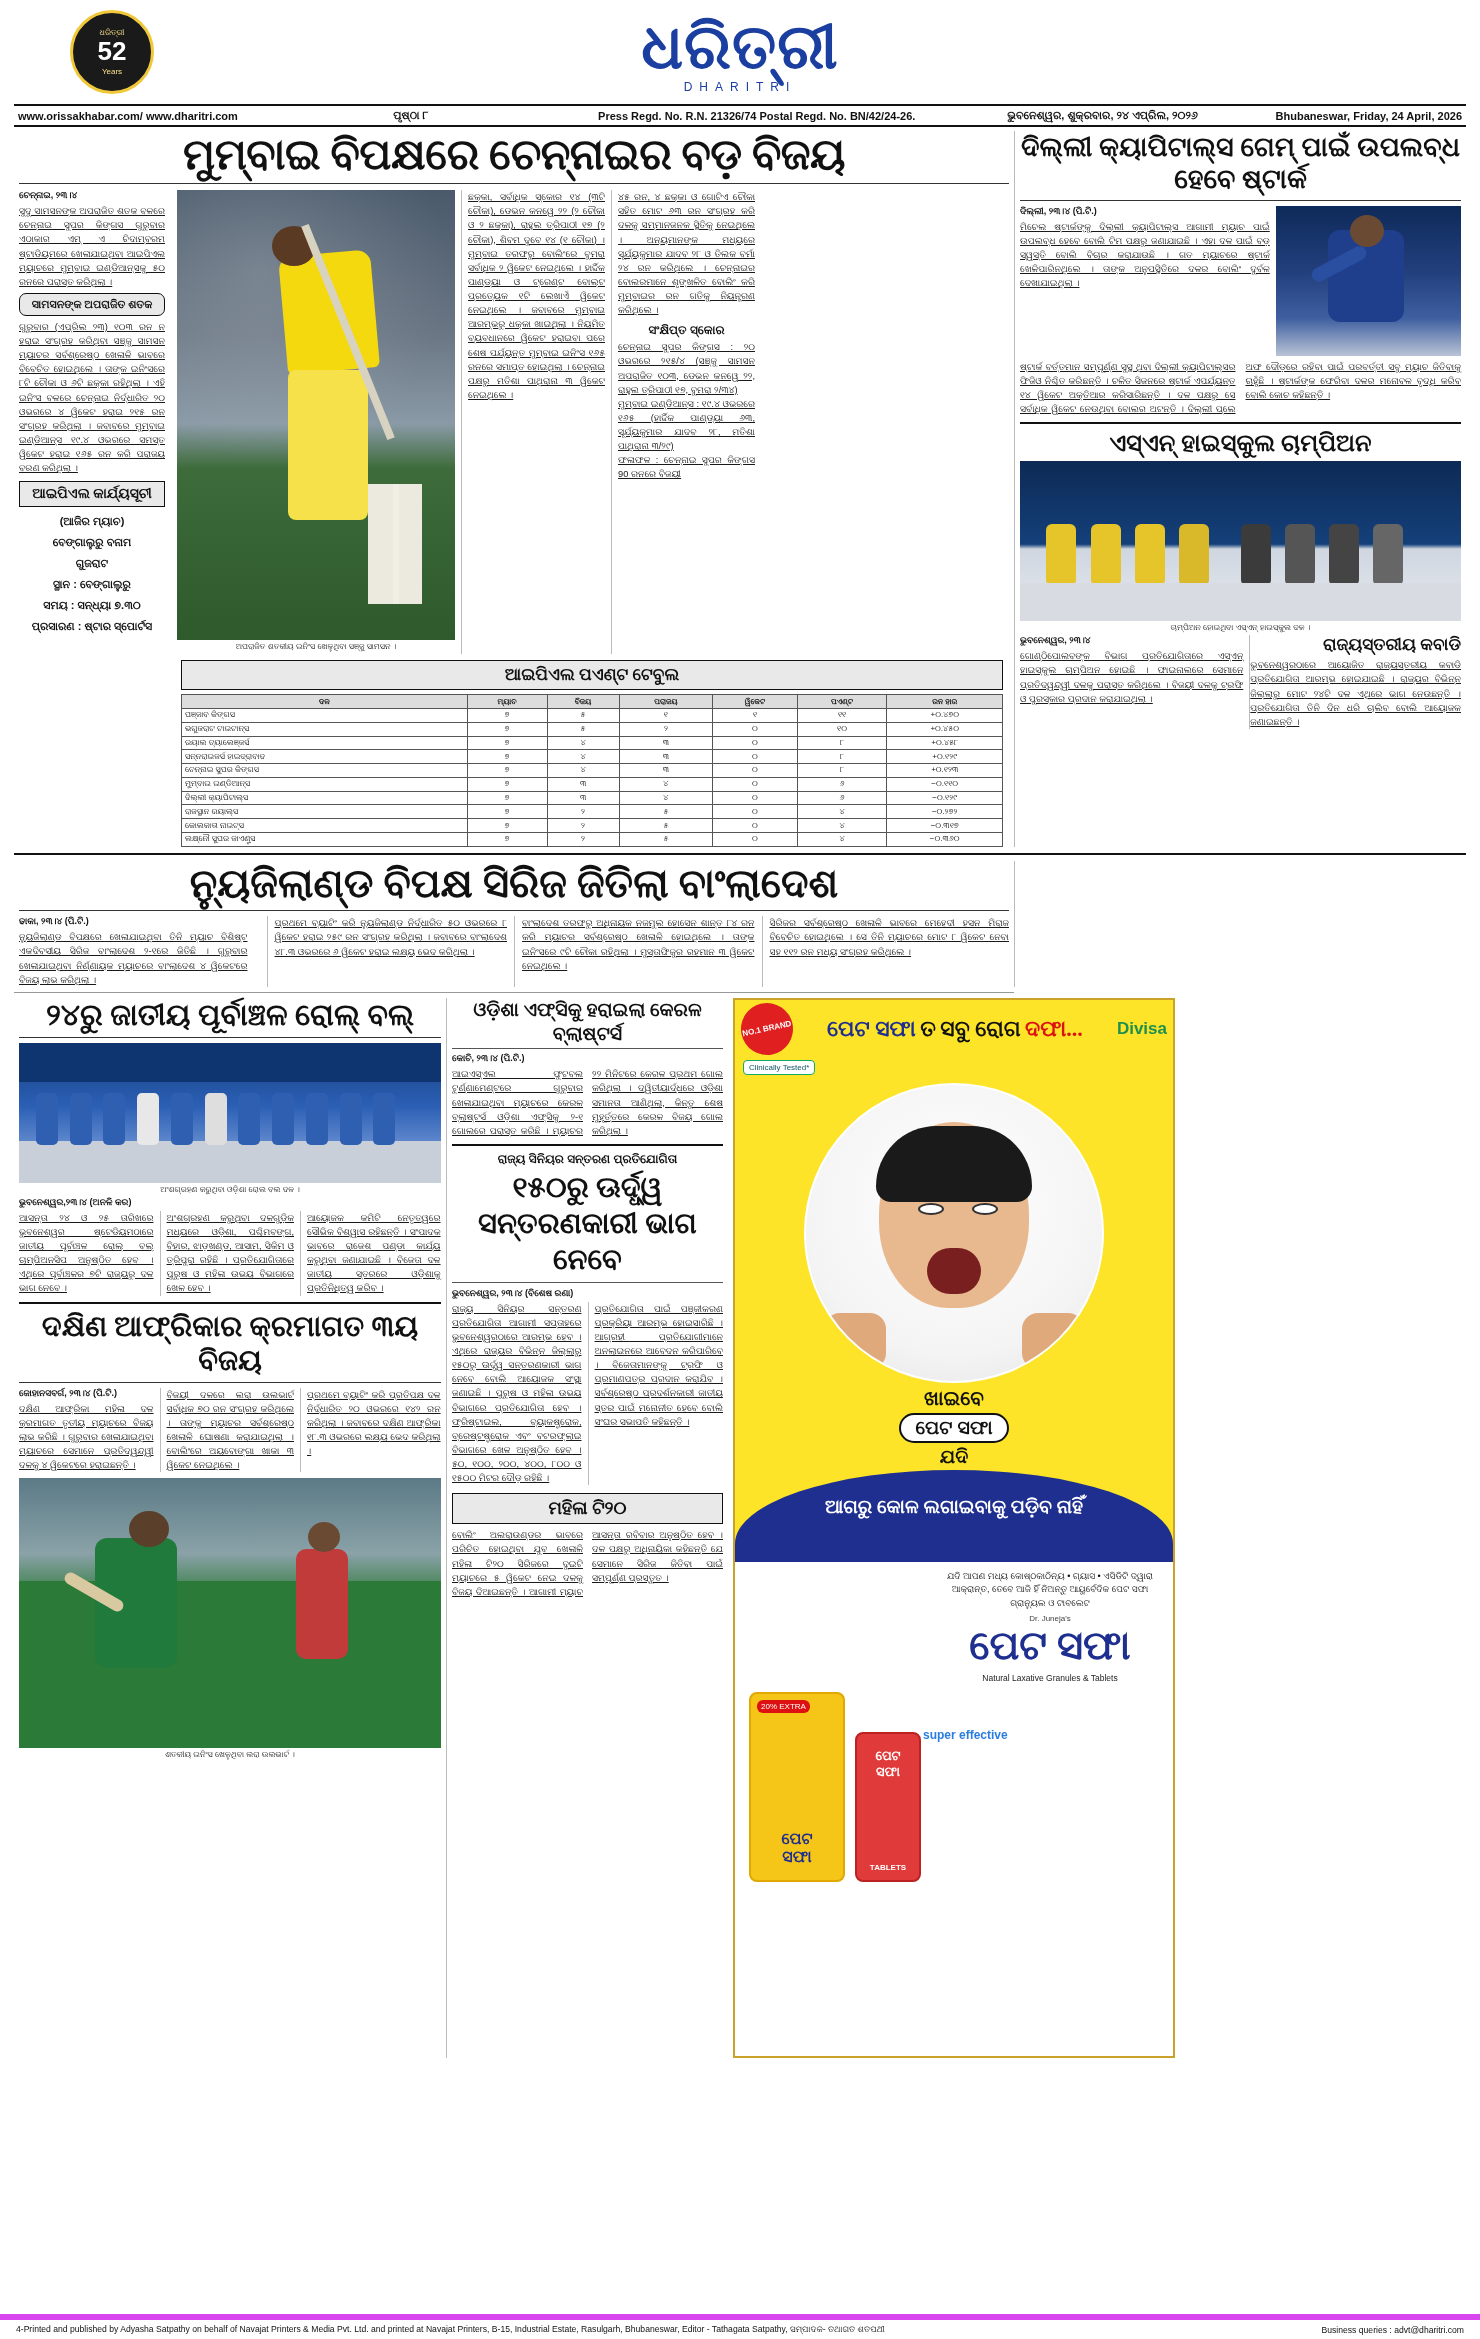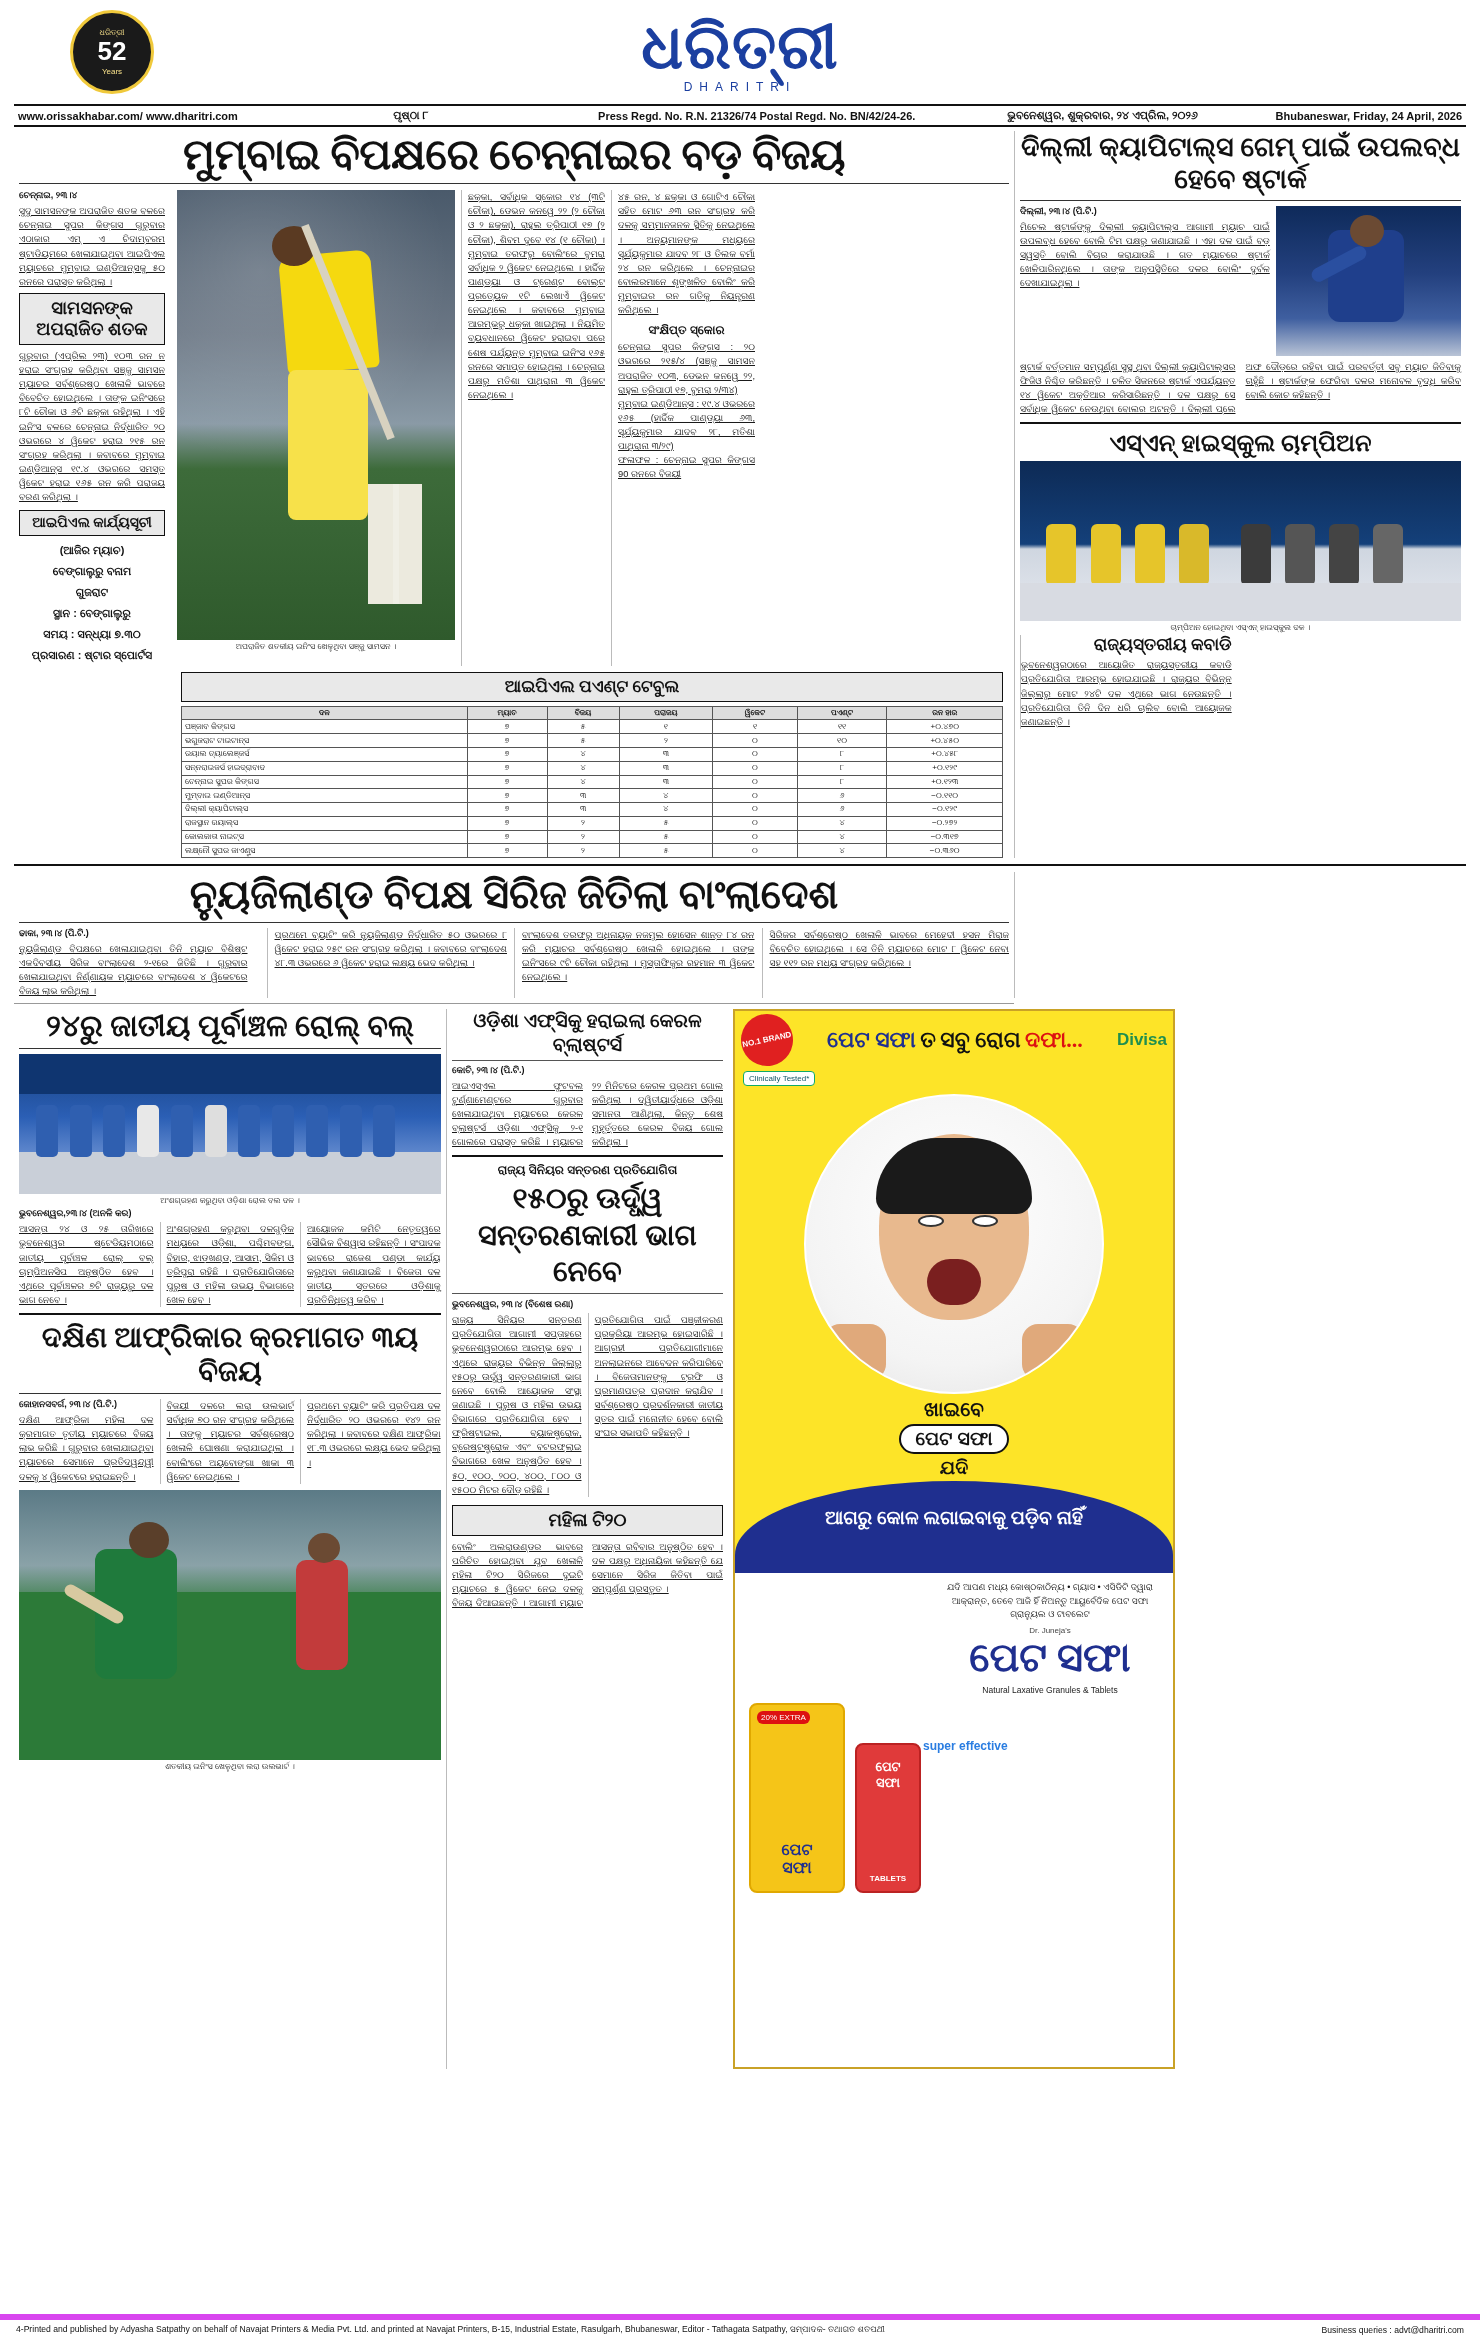--- a/index.html
+++ b/index.html
@@ -177,21 +177,21 @@
 
     <div class="col" style="width:1000px;">
       <div class="hl" style="font-size:43px; line-height:1.12; text-align:center; letter-spacing:-0.5px;">ମୁମ୍ବାଇ ବିପକ୍ଷରେ ଚେନ୍ନାଇର ବଡ଼ ବିଜୟ</div>
       <div style="border-bottom:1px solid #333; margin:4px 0 6px;"></div>
 
       <div class="row">
 
         <div style="width:152px; padding-right:6px;">
           <div class="byline">ଚେନ୍ନାଇ, ୨୩।୪</div>
           <div class="body-text">ସୁଦୁ ସାମସନଙ୍କ ଅପରାଜିତ ଶତକ ବଳରେ ଚେନ୍ନାଇ ସୁପର କିଙ୍ଗସ ଗୁରୁବାର ଏଠାକାର ଏମ୍ ଏ ଚିଦାମ୍ବରମ ଷ୍ଟାଡିୟମରେ ଖେଳାଯାଇଥିବା ଆଇପିଏଲ ମ୍ୟାଚରେ ମୁମ୍ବାଇ ଇଣ୍ଡିଆନ୍ସକୁ ୫୦ ରନରେ ପରାସ୍ତ କରିଥିଲା ।</div>
-          <div class="boxhead shade" style="font-size:18px;">ସାମସନଙ୍କ ଅପରାଜିତ ଶତକ</div>
+          <div class="boxhead shade" style="font-size:11px;border-radius:7px;">ସାମସନଙ୍କ ଅପରାଜିତ ଶତକ</div>
           <div class="body-text">ଗୁରୁବାର (ଏପ୍ରିଲ ୨୩) ୧୦୩ ରନ ନ ହରାଇ ସଂଗ୍ରହ କରିଥିବା ସଞ୍ଜୁ ସାମସନ ମ୍ୟାଚର ସର୍ବଶ୍ରେଷ୍ଠ ଖେଳାଳି ଭାବରେ ବିବେଚିତ ହୋଇଥିଲେ । ତାଙ୍କ ଇନିଂସରେ ୮ଟି ଚୌକା ଓ ୬ଟି ଛକ୍କା ରହିଥିଲା । ଏହି ଇନିଂସ ବଳରେ ଚେନ୍ନାଇ ନିର୍ଦ୍ଧାରିତ ୨୦ ଓଭରରେ ୪ ୱିକେଟ ହରାଇ ୨୧୫ ରନ ସଂଗ୍ରହ କରିଥିଲା । ଜବାବରେ ମୁମ୍ବାଇ ଇଣ୍ଡିଆନ୍ସ ୧୯.୪ ଓଭରରେ ସମସ୍ତ ୱିକେଟ ହରାଇ ୧୬୫ ରନ କରି ପରାଜୟ ବରଣ କରିଥିଲା ।</div>
 
           <div class="boxhead shade" style="font-size:14px; margin-top:6px;">ଆଇପିଏଲ କାର୍ଯ୍ୟସୂଚୀ</div>
           <div style="text-align:center; font-size:11px; line-height:1.9; font-weight:bold;">
             <div>(ଆଜିର ମ୍ୟାଚ)</div>
             <div>ବେଙ୍ଗାଲୁରୁ ବନାମ</div>
             <div>ଗୁଜରାଟ</div>
             <div>ସ୍ଥାନ : ବେଙ୍ଗାଲୁରୁ</div>
             <div>ସମୟ : ସନ୍ଧ୍ୟା ୭.୩୦</div>
             <div>ପ୍ରସାରଣ : ଷ୍ଟାର ସ୍ପୋର୍ଟସ</div>
@@ -364,20 +364,24 @@
         <div style="position:absolute; left:36%; bottom:22%; width:30px; height:62px; background:#d9b92a; border-radius:6px;"></div>
         <div style="position:absolute; left:50%; bottom:22%; width:30px; height:62px; background:#3b3b3b; border-radius:6px;"></div>
         <div style="position:absolute; left:60%; bottom:22%; width:30px; height:62px; background:#555; border-radius:6px;"></div>
         <div style="position:absolute; left:70%; bottom:22%; width:30px; height:62px; background:#444; border-radius:6px;"></div>
         <div style="position:absolute; left:80%; bottom:22%; width:30px; height:62px; background:#666; border-radius:6px;"></div>
         <div style="position:absolute; left:0; bottom:0; width:100%; height:24%; background:#d8dbe2;"></div>
       </div>
       <div class="cap">ଚାମ୍ପିଅନ ହୋଇଥିବା ଏସ୍‌ଏନ୍ ହାଇସ୍କୁଲ ଦଳ ।</div>
 
       <div class="row">
+        <div style="width:52%; padding-right:6px;">
+          <div class="byline">ଭୁବନେଶ୍ୱର, ୨୩।୪</div>
+          <div class="body-text">ଗୋଣ୍ଠିପୋଲବଙ୍କ ବିଭାଗ ପ୍ରତିଯୋଗିତାରେ ଏସ୍‌ଏନ୍ ହାଇସ୍କୁଲ ଚାମ୍ପିଅନ ହୋଇଛି । ଫାଇନାଲରେ ସେମାନେ ପ୍ରତିଦ୍ୱନ୍ଦ୍ୱୀ ଦଳକୁ ପରାସ୍ତ କରିଥିଲେ । ବିଜୟୀ ଦଳକୁ ଟ୍ରଫି ଓ ପୁରସ୍କାର ପ୍ରଦାନ କରାଯାଇଥିଲା ।</div>
+        </div>
         <div style="width:48%;" class="vrule">
           <div class="hl" style="font-size:17px; text-align:right;">ରାଜ୍ୟସ୍ତରୀୟ କବାଡି</div>
           <div class="body-text" style="margin-top:3px;">ଭୁବନେଶ୍ୱରଠାରେ ଆୟୋଜିତ ରାଜ୍ୟସ୍ତରୀୟ କବାଡି ପ୍ରତିଯୋଗିତା ଆରମ୍ଭ ହୋଇଯାଇଛି । ରାଜ୍ୟର ବିଭିନ୍ନ ଜିଲ୍ଲାରୁ ମୋଟ ୨୪ଟି ଦଳ ଏଥିରେ ଭାଗ ନେଉଛନ୍ତି । ପ୍ରତିଯୋଗିତା ତିନି ଦିନ ଧରି ଚାଲିବ ବୋଲି ଆୟୋଜକ ଜଣାଇଛନ୍ତି ।</div>
         </div>
       </div>
     </div>
   </div>
 
   <div class="thickrule"></div>
 

